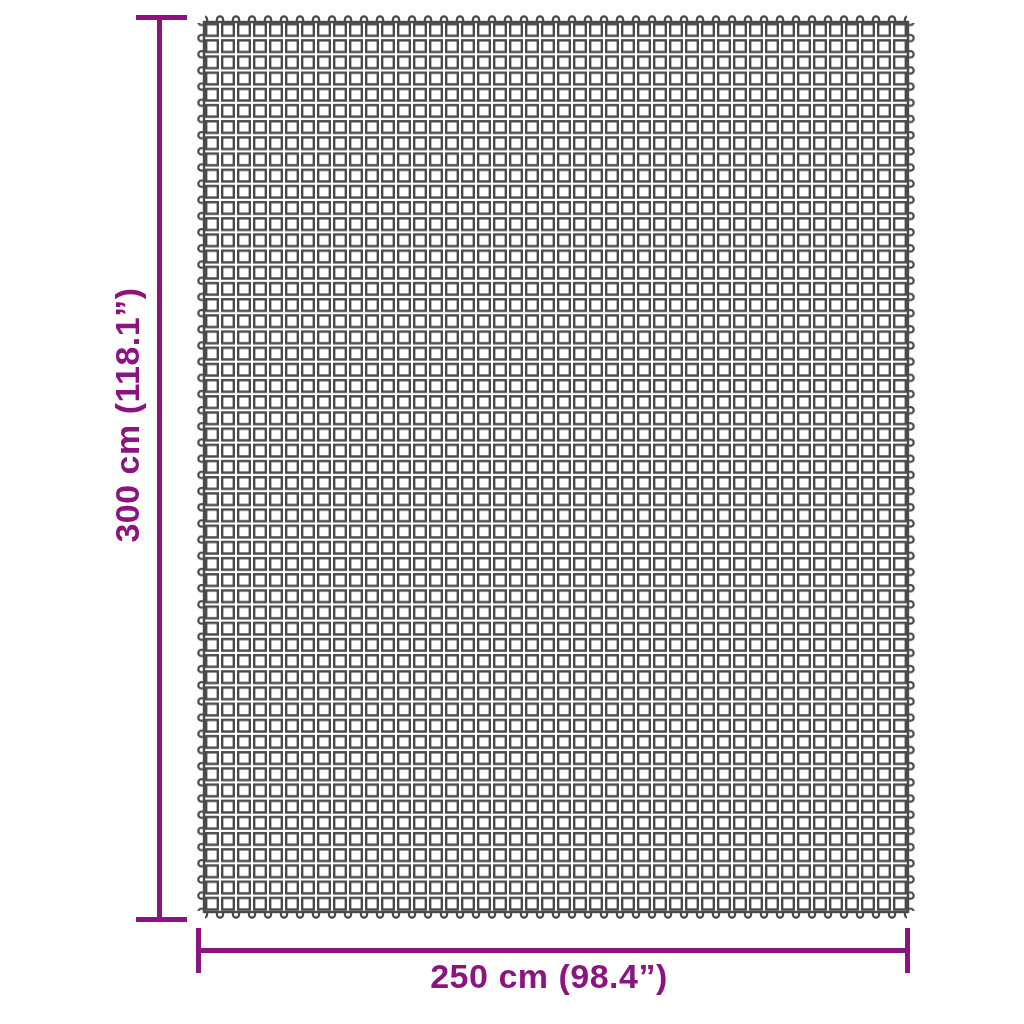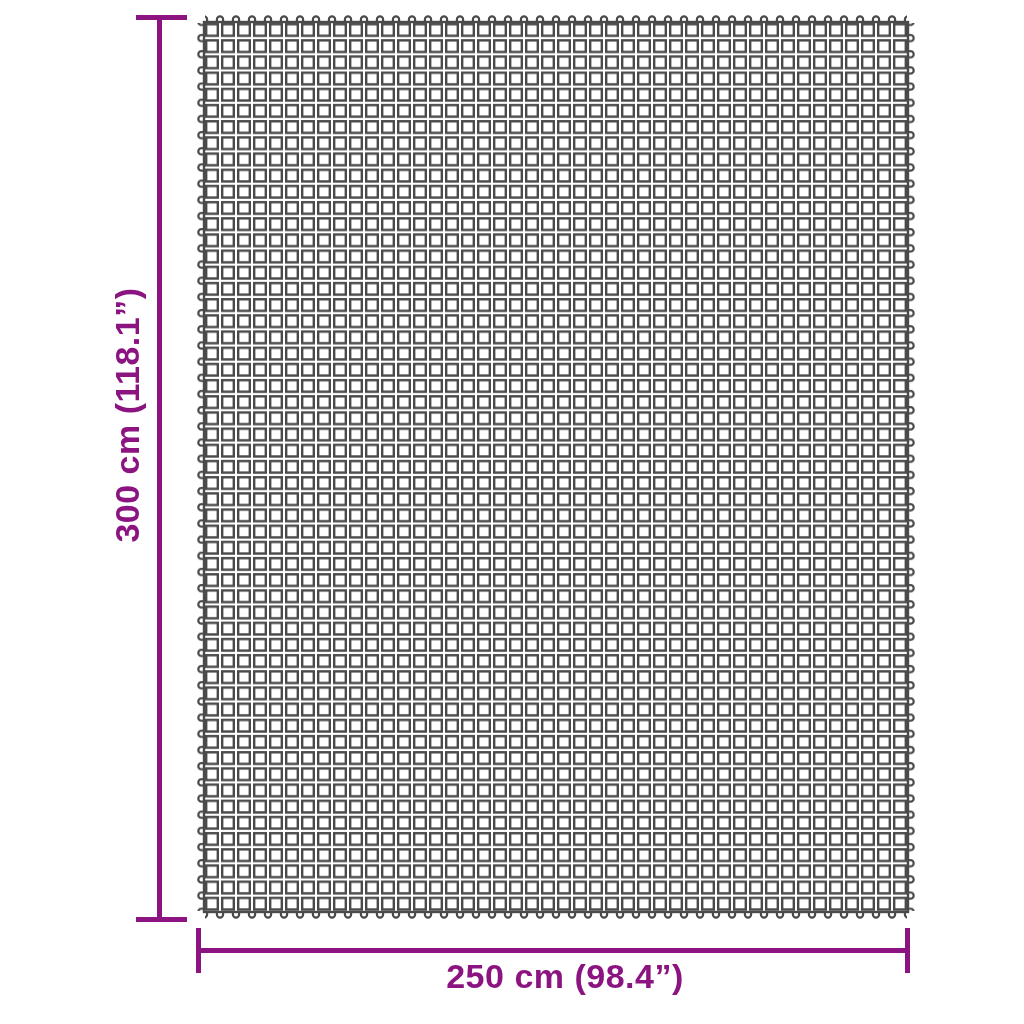--- a/index.html
+++ b/index.html
@@ -40,21 +40,21 @@
     font-weight: bold;
     white-space: nowrap;
     letter-spacing: 0.5px;
   }
   .v-label {
     left: 127px;
     top: 415px;
     transform: translate(-50%, -50%) rotate(-90deg);
   }
   .h-label {
-    left: 565px;
+    left: 549px;
     top: 976px;
     transform: translate(-50%, -50%);
   }
 </style>
 </head>
 <body>
 
 <div class="canvas">
 
   <svg class="mat-svg" width="718" height="904" viewBox="0 0 718 904" xmlns="http://www.w3.org/2000/svg">

